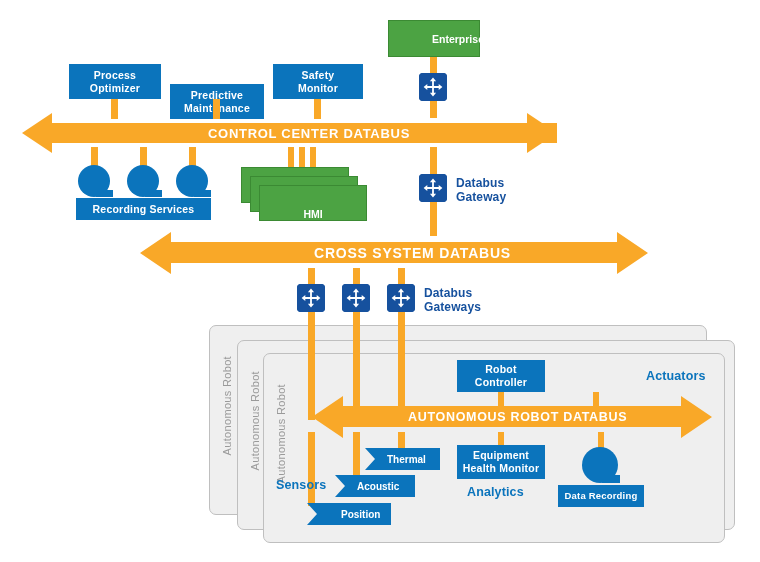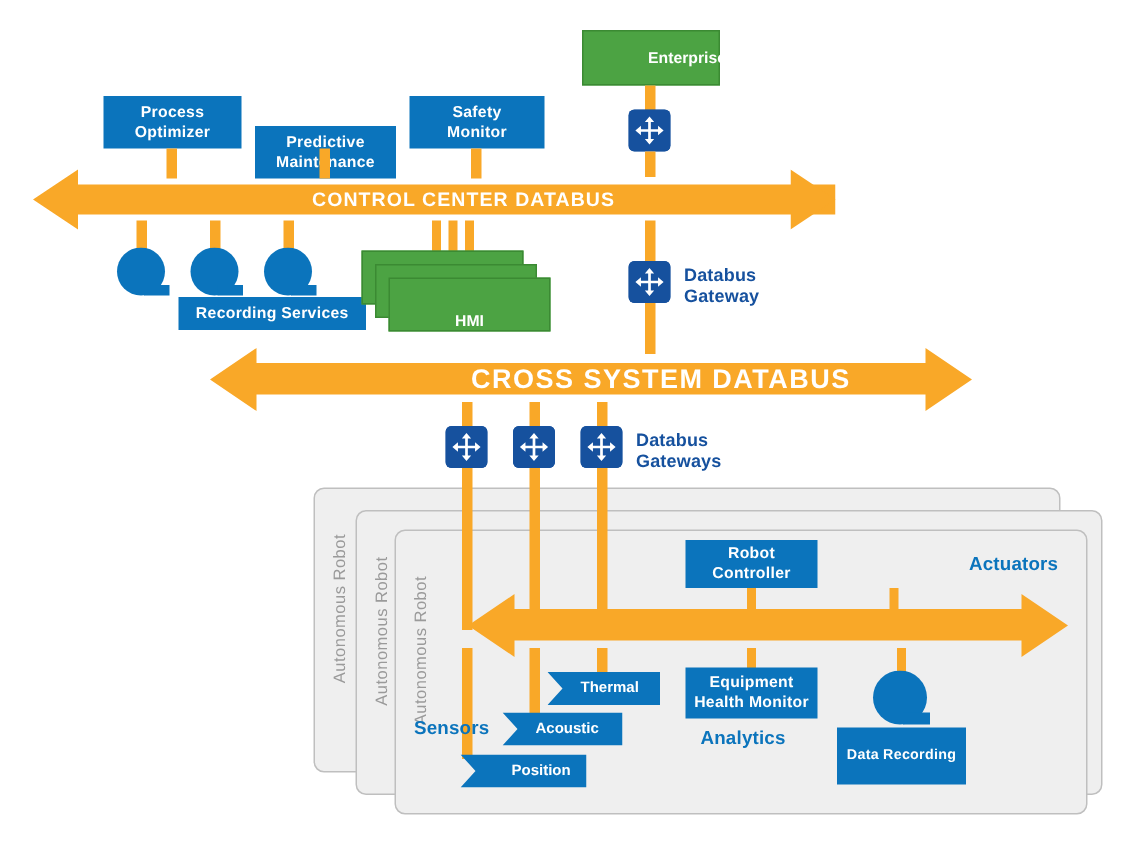--- a/index.html
+++ b/index.html
@@ -216,21 +216,21 @@
       <rect x="20" y="25" width="17" height="7" fill="#0B74BC"></rect>
     </svg>
   </div>
   <div class="disk" style="left:174px; top:165px; width:40px; height:36px;">
     <svg width="40" height="36" viewBox="0 0 40 36" aria-hidden="true">
       <circle cx="18" cy="16" r="16" fill="#0B74BC"></circle>
       <rect x="20" y="25" width="17" height="7" fill="#0B74BC"></rect>
     </svg>
   </div>
 
-  <div class="node-blue" style="left:76px; top:198px; width:125px; height:22px;margin-left:43px;">
+  <div class="node-blue" style="left:76px; top:198px; width:135px; height:22px;">
     <span>Recording Services</span>
   </div>
 
   <div class="wire" style="left:288px; top:147px; width:6px; height:42px;"></div>
   <div class="wire" style="left:299px; top:147px; width:6px; height:42px;"></div>
   <div class="wire" style="left:310px; top:147px; width:6px; height:48px;"></div>
 
   <div class="hmi-card" style="left:241px; top:167px; width:108px; height:36px;"></div>
   <div class="hmi-card" style="left:250px; top:176px; width:108px; height:36px;"></div>
   <div class="hmi-card" style="left:259px; top:185px; width:108px; height:36px;align-items:flex-end;">
@@ -250,21 +250,21 @@
 
   <div class="caption nav" style="left:456px; top:176px; white-space:pre-line; font-size:12px;">Databus
 Gateway</div>
 
   <div class="wire" style="left:430px; top:202px; width:7px; height:34px;"></div>
 
   <div class="bus" style="left:140px; top:230px; width:508px; height:46px;">
     <svg width="508" height="46" viewBox="0 0 508 46" aria-hidden="true">
       <polygon points="0,23 31,2 31,12 477,12 477,2 508,23 477,44 477,33 31,33 31,44" fill="#F9A828"></polygon>
     </svg>
-    <span class="bus-label" style="left:174px; font-size:18px;">CROSS SYSTEM DATABUS</span>
+    <span class="bus-label" style="left:174px; font-size:14px;">CROSS SYSTEM DATABUS</span>
   </div>
 
   <div class="wire" style="left:308px; top:268px; width:7px; height:18px;"></div>
   <div class="wire" style="left:353px; top:268px; width:7px; height:18px;"></div>
   <div class="wire" style="left:398px; top:268px; width:7px; height:18px;"></div>
 
   <div class="gateway" style="left:297px; top:284px;">
     <svg width="28" height="28" viewBox="0 0 28 28" aria-hidden="true">
       <rect x="0" y="0" width="28" height="28" rx="4" fill="#16519E"></rect>
       <g fill="#ffffff">
@@ -312,20 +312,21 @@
   <div class="wire" style="left:498px; top:392px; width:6px; height:14px;"></div>
 
   <div class="wire" style="left:593px; top:392px; width:6px; height:14px;"></div>
 
   <div class="caption" style="left:646px; top:369px;">Actuators</div>
 
   <div class="bus" style="left:312px; top:394px; width:400px; height:46px;">
     <svg width="400" height="46" viewBox="0 0 400 46" aria-hidden="true">
       <polygon points="0,23 31,2 31,12 369,12 369,2 400,23 369,44 369,33 31,33 31,44" fill="#F9A828"></polygon>
     </svg>
+    <span class="bus-label" style="left:96px; font-size:12.5px;">AUTONOMOUS ROBOT DATABUS</span>
   </div>
 
   <div class="wire" style="left:398px; top:432px; width:7px; height:22px;"></div>
   <div class="pennant" style="left:365px; top:448px; width:75px; height:22px;">
     <svg width="75" height="22" viewBox="0 0 75 22" aria-hidden="true">
       <polygon points="0,0 75,0 75,22 0,22 10,11" fill="#0B74BC"></polygon>
     </svg>
     <span class="pennant-label" style="left:22px;">Thermal</span>
   </div>
 
@@ -354,17 +355,17 @@
   </div>
   <div class="caption" style="left:467px; top:485px;">Analytics</div>
 
   <div class="wire" style="left:598px; top:432px; width:6px; height:18px;"></div>
   <div class="disk" style="left:580px; top:447px; width:44px; height:40px;">
     <svg width="44" height="40" viewBox="0 0 44 40" aria-hidden="true">
       <circle cx="20" cy="18" r="18" fill="#0B74BC"></circle>
       <rect x="22" y="28" width="18" height="8" fill="#0B74BC"></rect>
     </svg>
   </div>
-  <div class="node-blue small" style="left:558px; top:485px; width:86px; height:38px;">
+  <div class="node-blue small" style="left:558px; top:485px; width:86px; height:22px;">
     <span>Data Recording</span>
   </div>
 
 </div>
 
 </body></html>

